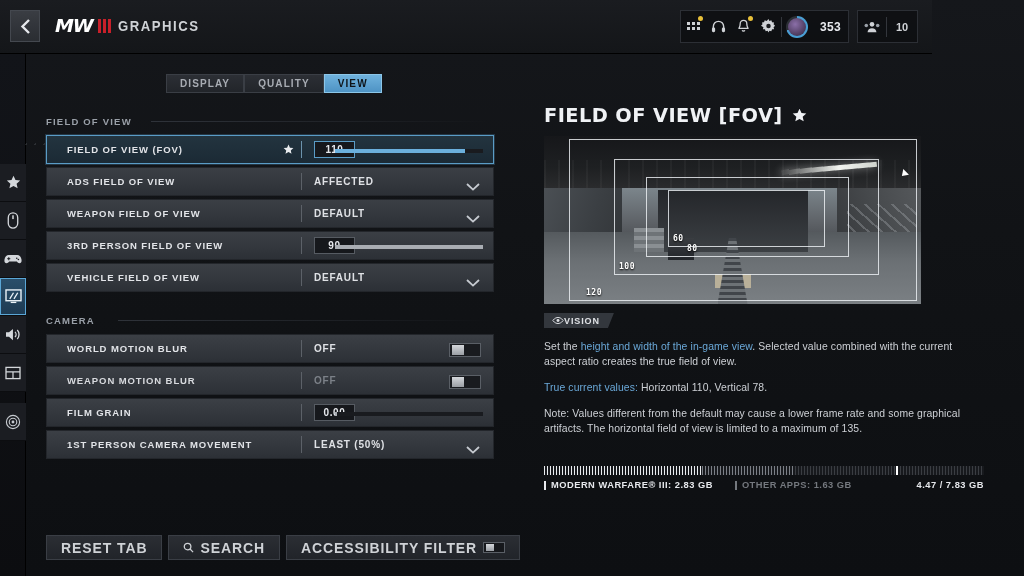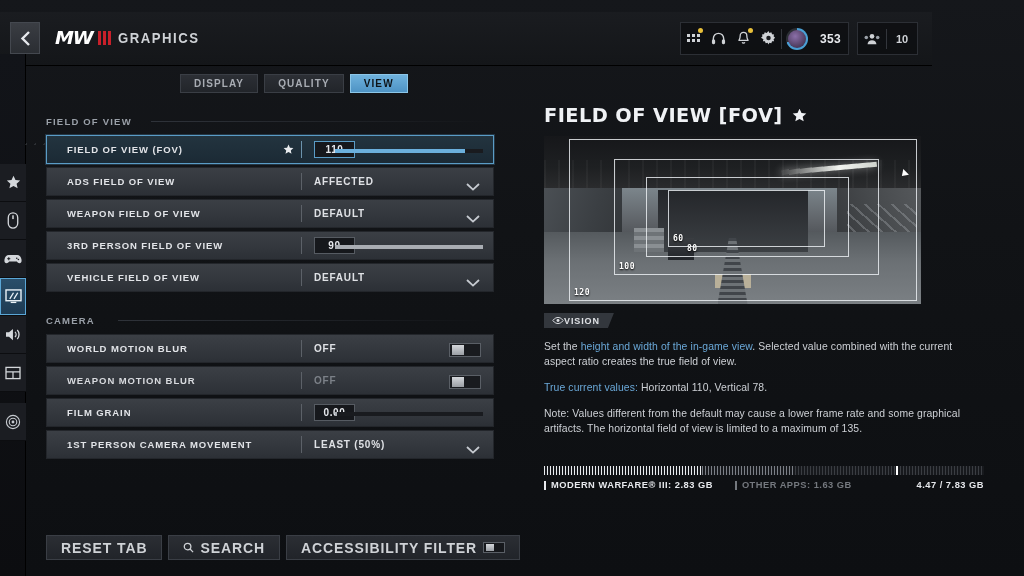--- a/index.html
+++ b/index.html
@@ -7,21 +7,21 @@
   body {
     background:#0d0e11;
     font-family:"Liberation Sans", sans-serif;
     color:#d6d8dc;
     -webkit-font-smoothing:antialiased;
   }
   .screen { position:relative; width:1024px; height:576px; background:
       linear-gradient(180deg,#15171b 0%,#111316 40%,#0d0f12 100%); }
 
   
-  .topbar { position:absolute; left:0; top:12px; width:932px; height:54px;
+  .topbar { position:absolute; left:0; top:0; width:932px; height:54px;
      background:linear-gradient(180deg,#1a1c20 0%,#141619 100%);
      border-bottom:1px solid #000; }
   .back-btn { position:absolute; left:10px; top:10px; width:30px; height:32px;
      background:linear-gradient(180deg,#3a3d43,#2a2d32); border:1px solid #44484f;
      display:flex; align-items:center; justify-content:center; cursor:pointer; }
   .back-btn svg { display:block; }
   .mw-logo { position:absolute; left:55px; top:16px; display:flex; align-items:center; gap:2px; }
   .mw-word { font-family:"DejaVu Sans", sans-serif; font-weight:bold; font-size:17px;
       color:#fff; letter-spacing:-1px; font-style:italic; transform:scaleX(1.12); transform-origin:left; }
   .mw-bars { display:flex; gap:2px; margin-left:7px; }
@@ -51,21 +51,21 @@
   .rail { position:absolute; left:0; top:54px; width:26px; height:522px;
       background:linear-gradient(180deg,#121419,#0c0d10); border-right:1px solid #000; }
   .rail-items { position:absolute; top:110px; left:0; width:26px; }
   .rail-ic { position:relative; width:26px; height:38px; display:flex; align-items:center;
       justify-content:center; background:#1b1d22; border-bottom:1px solid #0c0d10; cursor:pointer; }
   .rail-ic.active { background:linear-gradient(180deg,#2a4f6b,#1d3a52); }
   .rail-ic.active:after { content:""; position:absolute; inset:0; border:1px solid #5aa6d6; }
   .rail-ic.spaced { margin-top:11px; }
 
   
-  .tabs { position:absolute; left:180px; top:74px; display:flex; gap:6px; }
+  .tabs { position:absolute; left:166px; top:74px; display:flex; }
   .tab { height:19px; padding:0 13px; display:flex; align-items:center; justify-content:center;
      font-size:10px; font-weight:bold; letter-spacing:1.1px; color:#a8acb3;
      background:linear-gradient(180deg,#2c2f35,#22252a); border:1px solid #3a3e45; cursor:pointer; }
   .tab.active { background:linear-gradient(180deg,#6fb2dd,#4e93c4); color:#0e1419;
      border-color:#8cc6e8; }
 
   
   .settings { position:absolute; left:46px; top:112px; width:448px; }
   .sec-head { position:relative; height:18px; display:flex; align-items:center;
      font-size:9.5px; letter-spacing:1.2px; color:#9aa0a8; font-weight:bold; margin-bottom:5px; }
@@ -481,21 +481,21 @@
         <div class="pv-tunlight"></div>
       </div>
       <div class="pv-rail"></div>
       <div class="pv-step"></div>
       <div class="pv-box"></div>
       <div class="pv-ceil"></div>
       <div class="pv-strip"></div>
       <div class="pv-cursor"></div>
 
       <div class="fov-frame" style="left:25px;top:3px;right:4px;bottom:3px;">
-        <span class="fov-lbl" style="left:4px;bottom:3px;">120</span>
+        <span class="fov-lbl" style="left:16px;bottom:3px;">120</span>
       </div>
       <div class="fov-frame" style="left:70px;top:23px;right:42px;bottom:29px;">
         <span class="fov-lbl" style="left:4px;bottom:3px;">100</span>
       </div>
       <div class="fov-frame" style="left:102px;top:41px;right:72px;bottom:47px;">
         <span class="fov-lbl" style="left:4px;bottom:3px;padding-left:36px;">80</span>
       </div>
       <div class="fov-frame" style="left:124px;top:54px;right:96px;bottom:57px;">
         <span class="fov-lbl" style="left:4px;bottom:3px;margin-top:32px;">60</span>
       </div>

